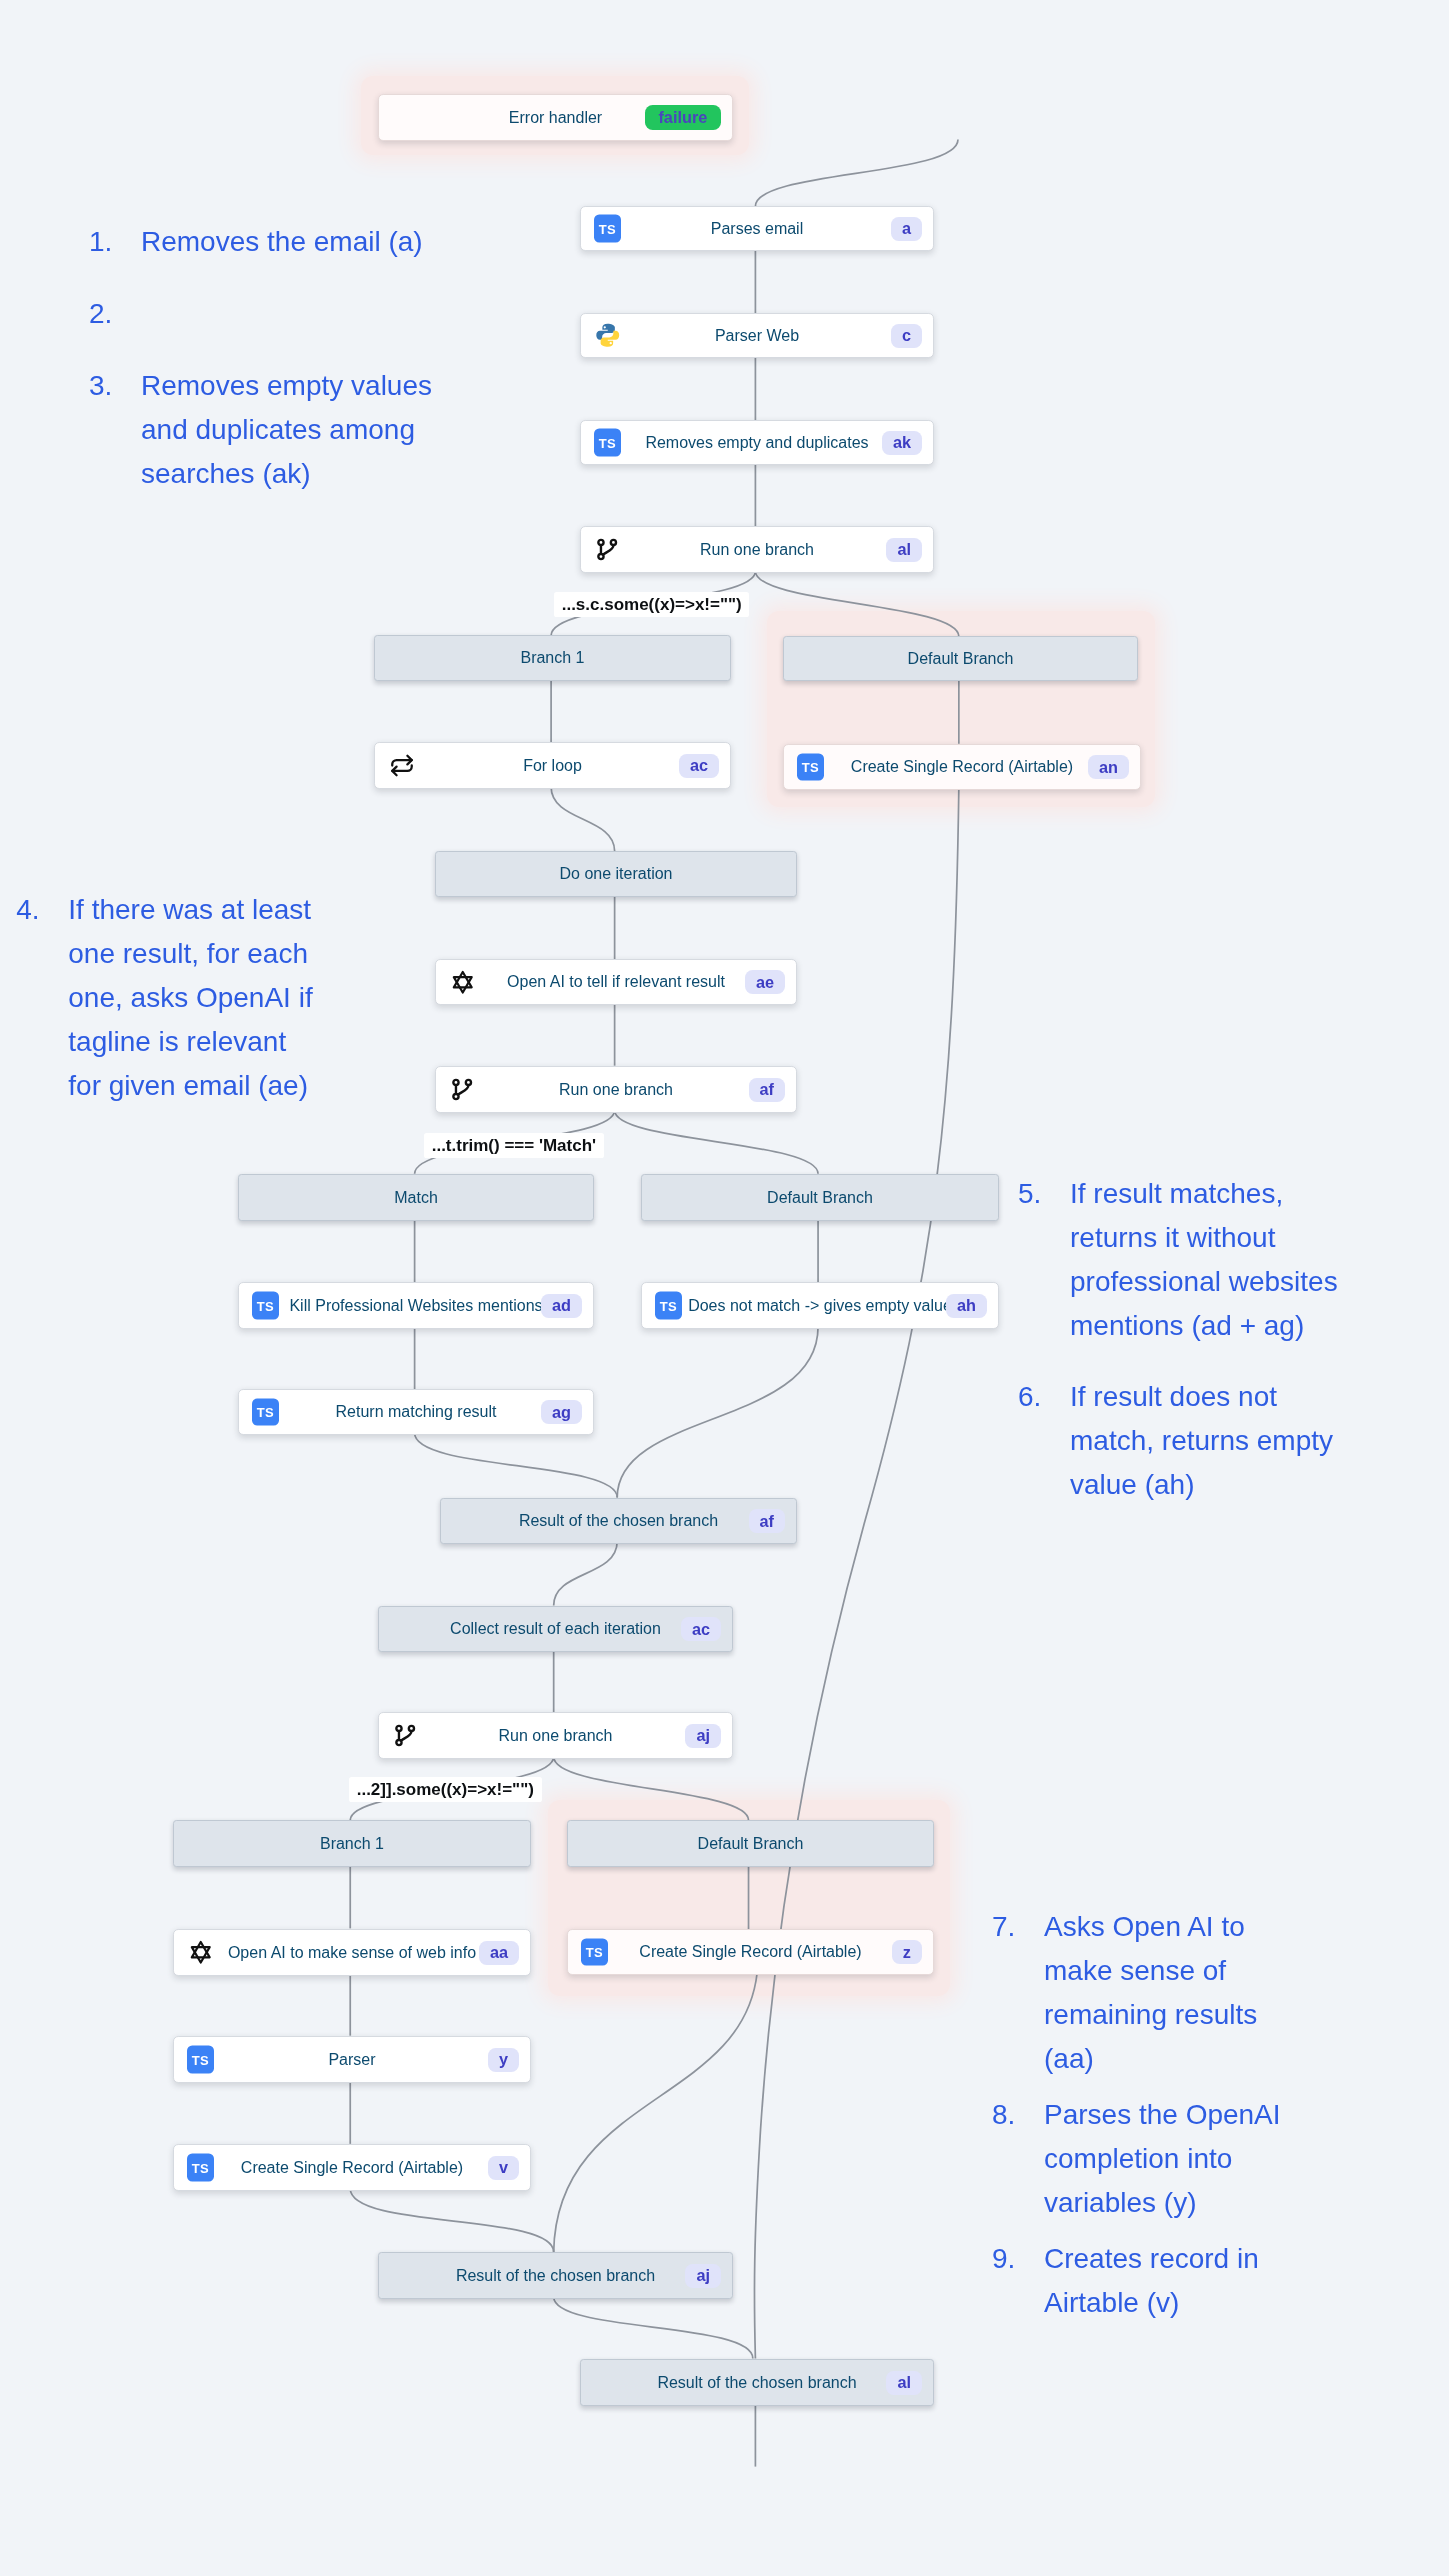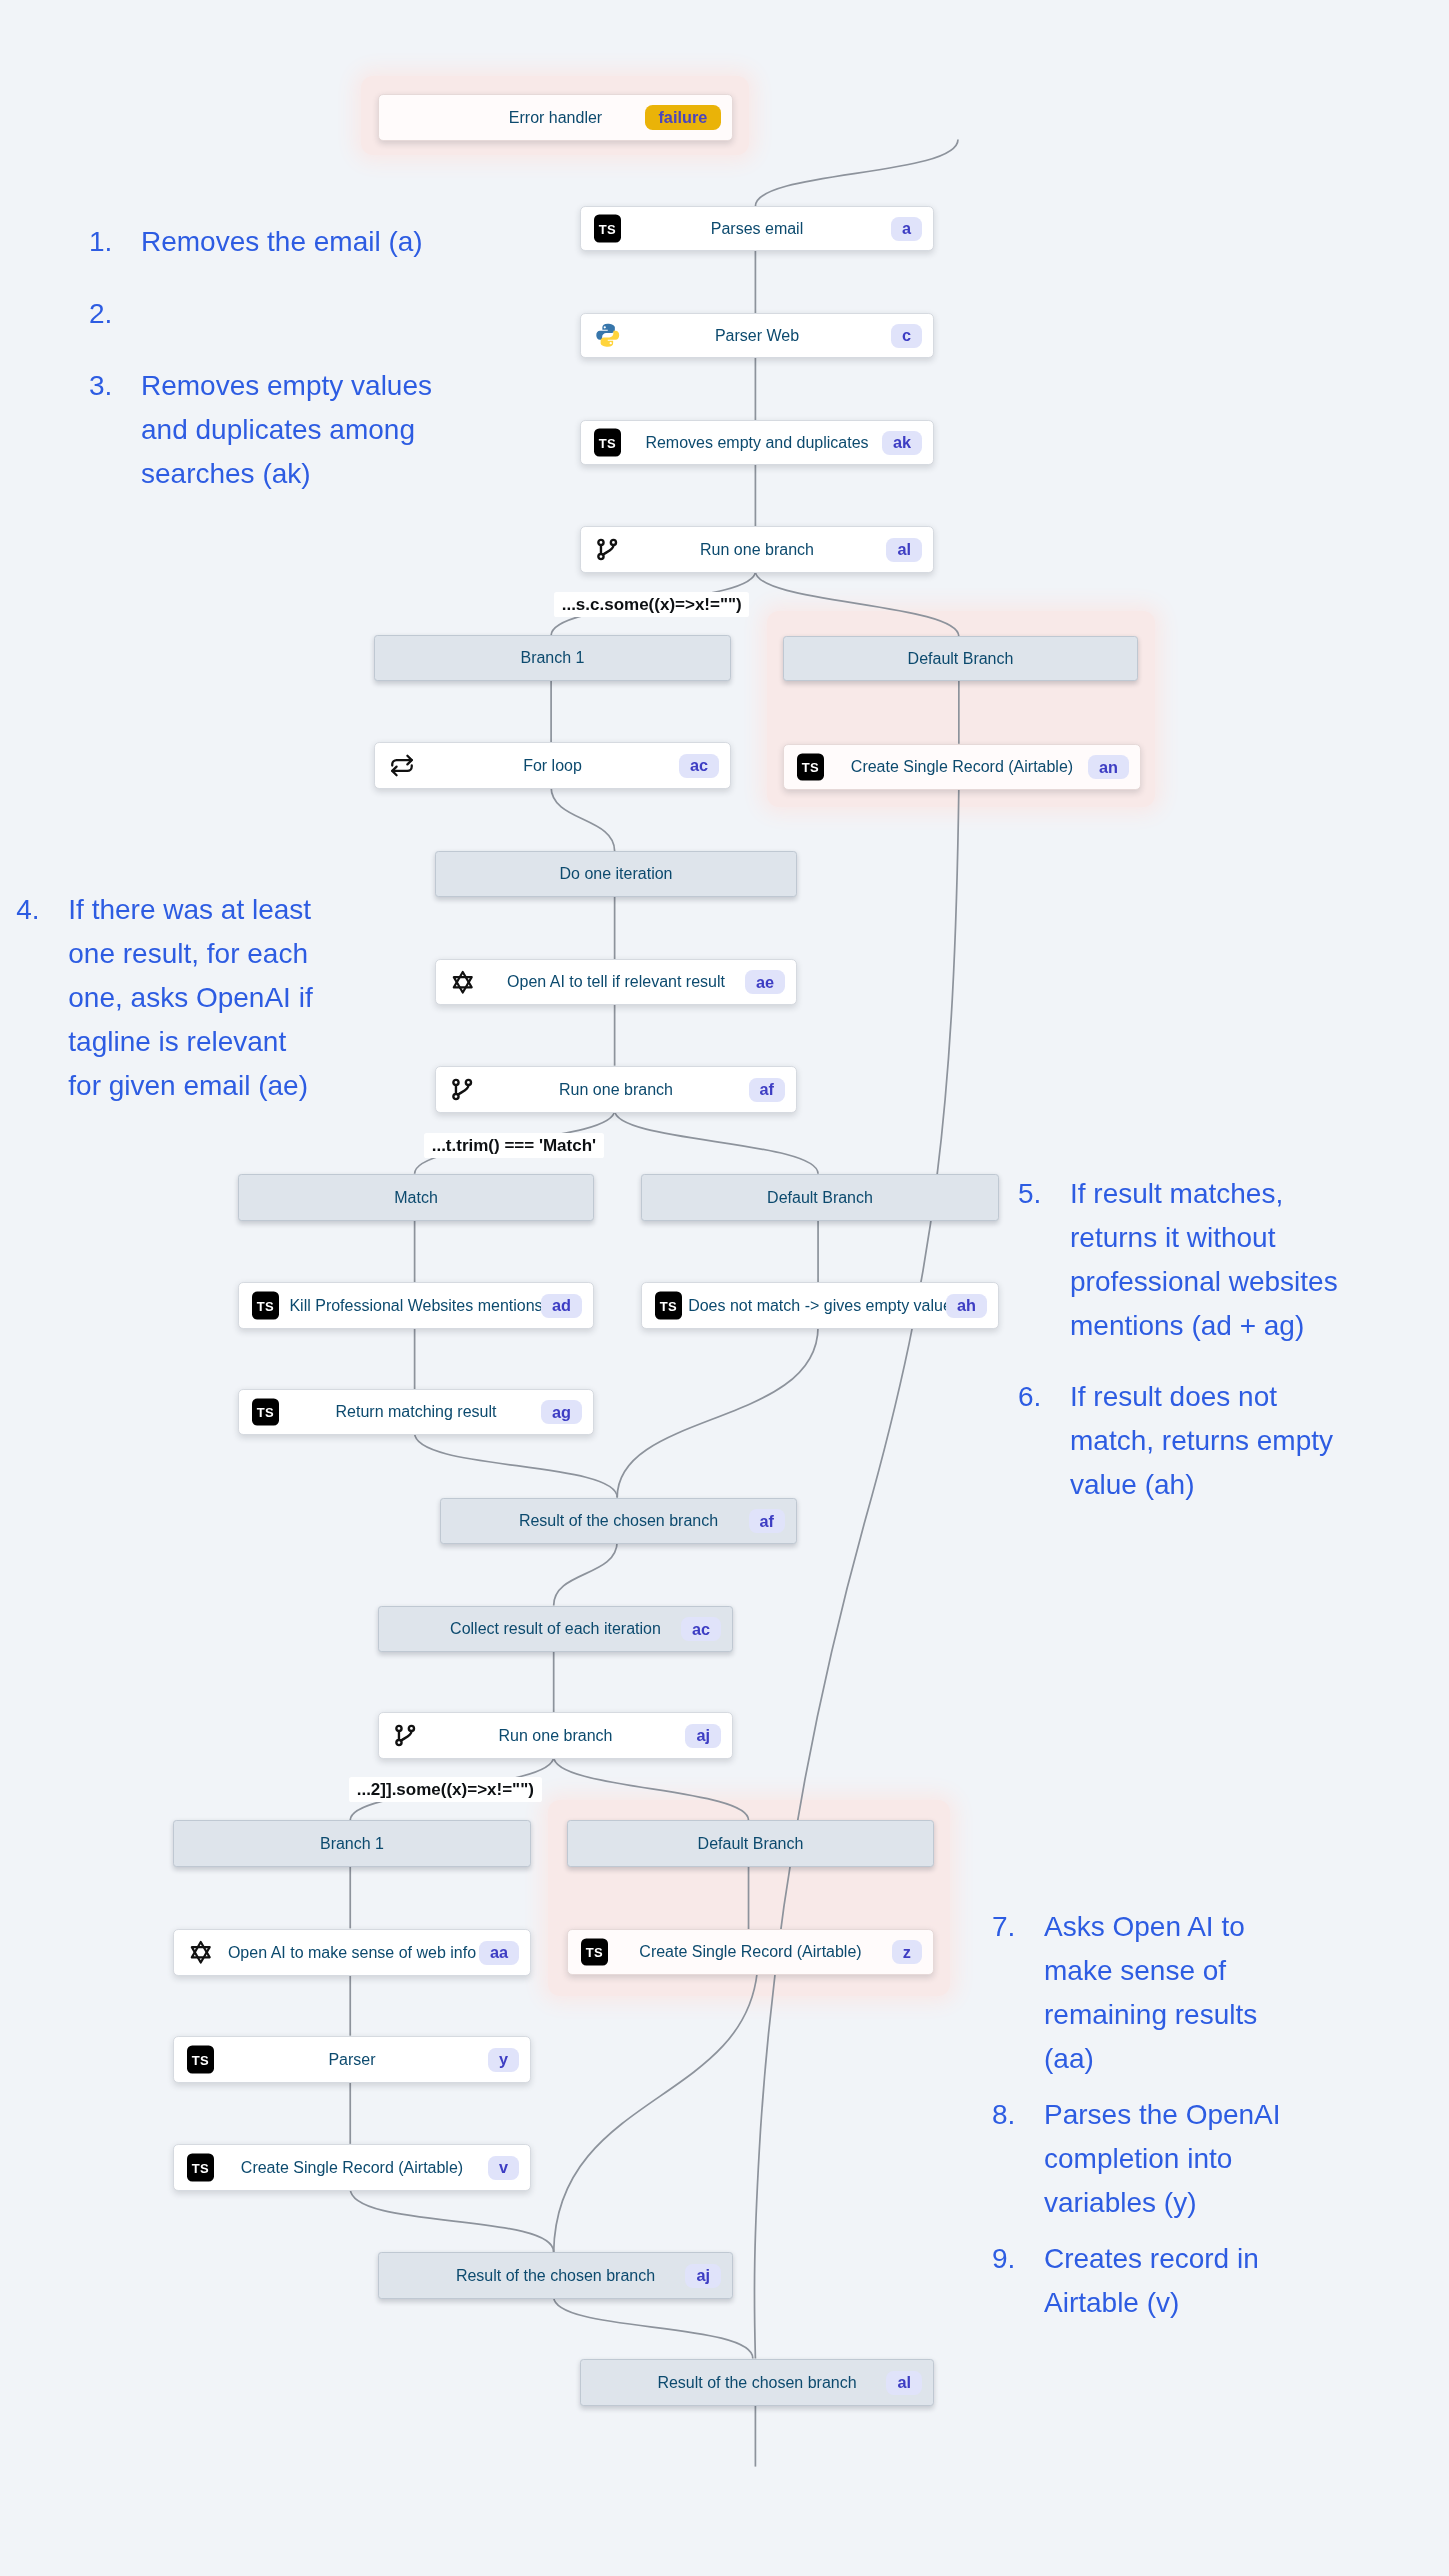--- a/index.html
+++ b/index.html
@@ -12,27 +12,27 @@
   svg.edges path{stroke:#8d939c;stroke-width:2;fill:none;}
   .node{
     position:absolute;background:#ffffff;border:0.9px solid #d6dae0;border-radius:5.2px;
     box-shadow:0 2.6px 6px rgba(25,35,50,.15);
     display:flex;align-items:center;justify-content:center;
   }
   .node .label{font-size:16px;color:#0c4a6e;white-space:nowrap;}
   .node.header{background:#dee4eb;border-color:#bfc8d2;box-shadow:0 2.6px 5.2px rgba(25,35,50,.2);border-radius:3.4px;}
   .node.pinkish{background:#fffbfb;border-color:#e6d9d8;}
   .icon-box{position:absolute;left:11px;top:50%;transform:translateY(-50%);width:31px;height:31px;display:flex;align-items:center;justify-content:center;}
-  .ts-icon{width:27.5px;height:27.5px;border-radius:5.2px;background:#000000;color:#fff;font-weight:bold;font-size:13px;display:flex;align-items:center;justify-content:center;letter-spacing:0.4px;}
+  .ts-icon{width:27.5px;height:27.5px;border-radius:5.2px;background:#3b82f6;color:#fff;font-weight:bold;font-size:13px;display:flex;align-items:center;justify-content:center;letter-spacing:0.4px;}
   .badge{
     position:absolute;right:11px;top:50%;transform:translateY(-50%);
     background:#e0e3fa;color:#3d3dc3;font-weight:bold;font-size:16.3px;
     padding:2.6px 11px;border-radius:7.7px;white-space:nowrap;
   }
-  .badge.failure{background:#eab308;color:#4a45bd;padding:3.4px 13.7px;}
+  .badge.failure{background:#22c55e;color:#4a45bd;padding:3.4px 13.7px;}
   .chip{
     position:absolute;background:#ffffff;color:#0d1013;font-size:17px;font-weight:600;
     padding:2.6px 7.7px;border-radius:2.6px;white-space:nowrap;
   }
   .anno{position:absolute;color:#2d5ce2;font-size:28px;line-height:44px;font-weight:500;display:flex;flex-direction:column;}
   .anno .item{display:flex;}
   .anno .num{flex:0 0 52px;}
   .anno .txt{white-space:pre-line;}
   .gap-a .item{margin-bottom:28px;}
   .gap-c .item{margin-bottom:27px;}

